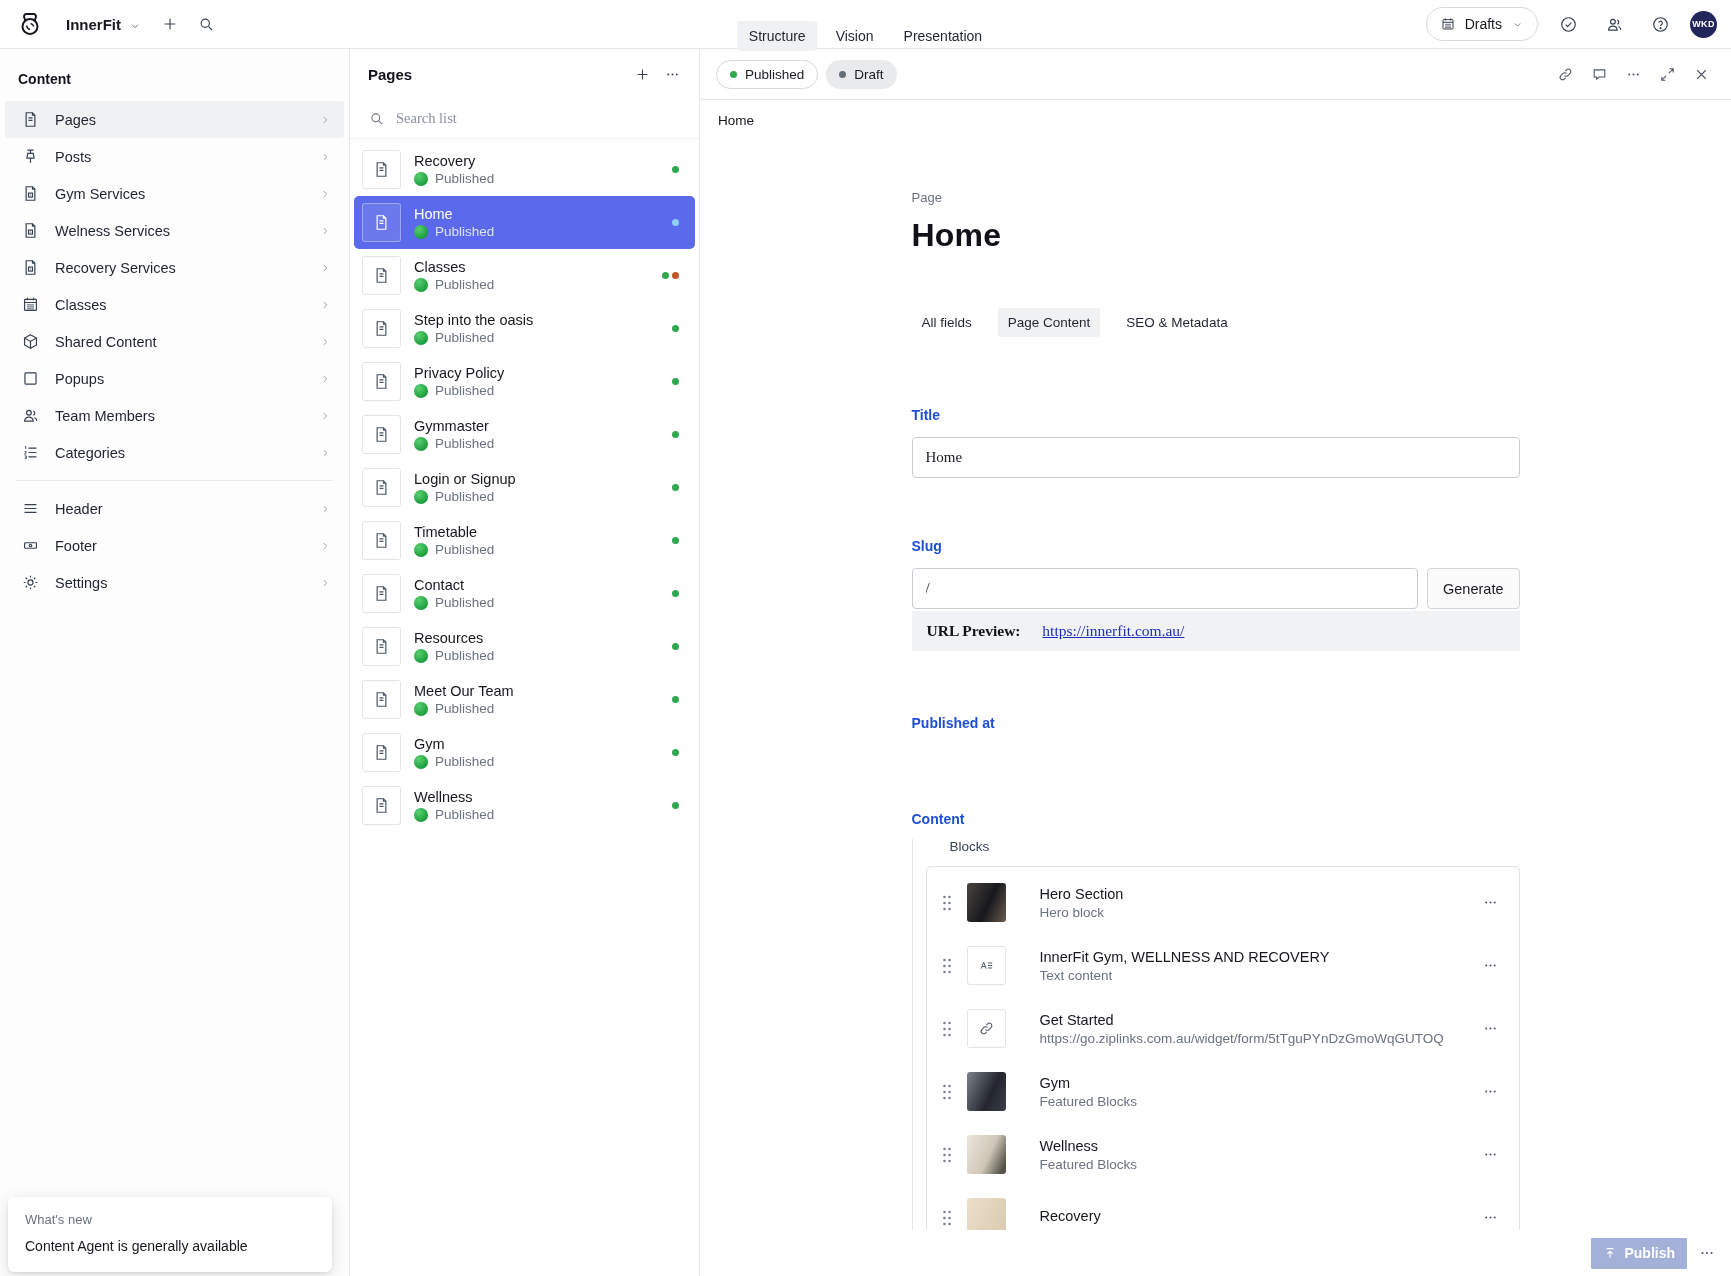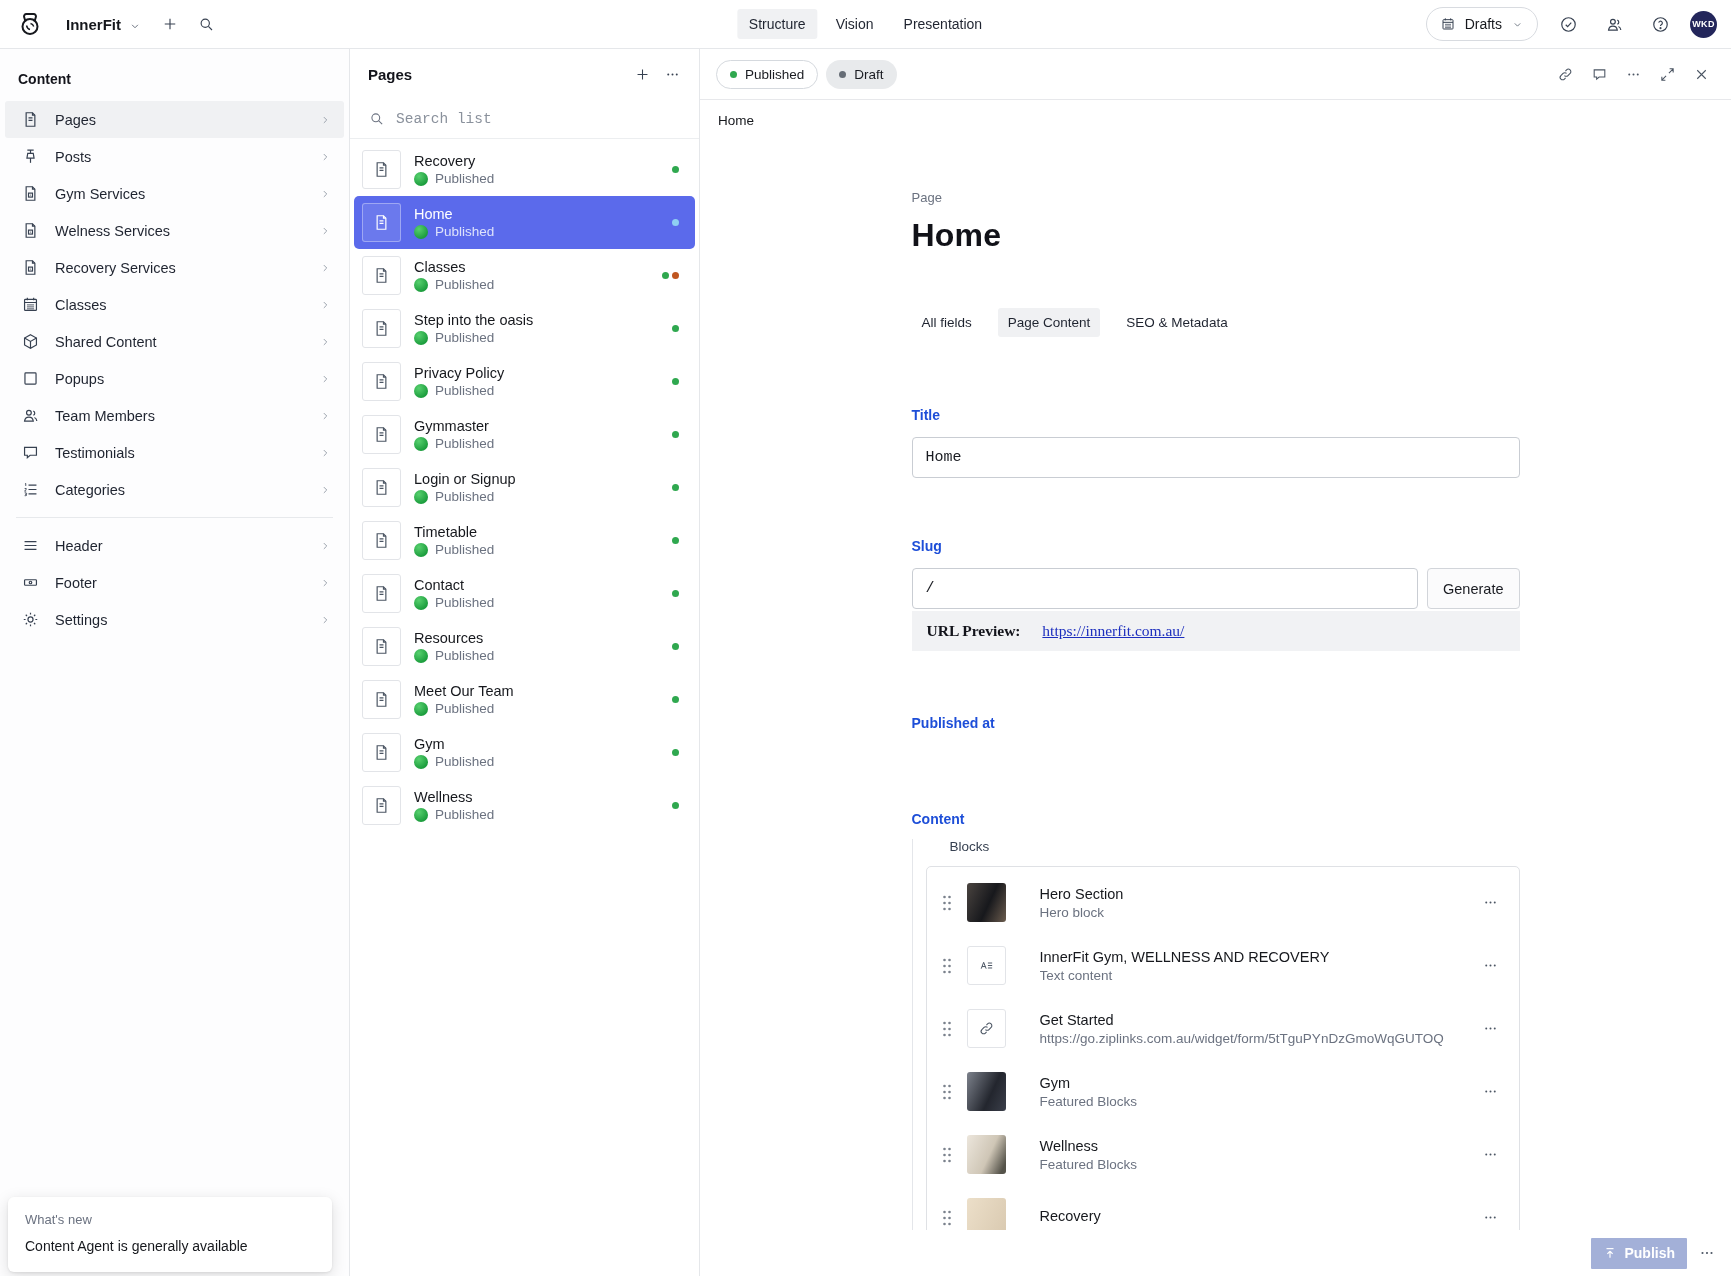--- a/index.html
+++ b/index.html
@@ -1,34 +1,34 @@
 <!DOCTYPE html>
 <html><head>
 <meta charset="utf-8">
 <style>
   * { margin:0; padding:0; box-sizing:border-box; }
   html,body { width:1731px; height:1276px; overflow:hidden; background:#fff;
     font-family:"Liberation Sans", sans-serif; color:#1a1c22; }
   svg { display:block; }
   button { background:none; border:none; cursor:pointer; font-family:inherit; color:inherit; }
-  input { font-family:Liberation Mono, monospace; }
+  input { font-family:Liberation Serif, serif; }
 
   .app { width:1731px; height:1276px; display:flex; flex-direction:column; }
 
   
   .topbar { height:49px; flex:0 0 49px; display:flex; align-items:center;
     padding:0 14px; border-bottom:1px solid #e5e7ea; position:relative; background:#fff; z-index:30; }
   .topbar-left { display:flex; align-items:center; gap:4px; }
   .logo { width:32px; height:32px; color:#16181d; margin-right:8px; }
   .ws-btn { display:flex; align-items:flex-end; gap:7px; font-size:15px; font-weight:600;
     color:#16181d; padding:6px 8px; border-radius:3px; }
   .ws-btn .chev { color:#6b7280; }
   .icon-btn { display:flex; align-items:center; justify-content:center; width:32px; height:32px;
     border-radius:3px; color:#374151; }
-  .topbar-center { position:absolute; left:50%; top:0; height:100%; transform:translateX(-50%);
+  .topbar-center { position:absolute; left:50%; top:12px; height:100%; transform:translateX(-50%);
     display:flex; align-items:center; gap:6px; }
   .top-tab { font-size:14px; color:#1f2430; padding:7px 12px; border-radius:3px; }
   .top-tab.active { background:#f0f1f3; font-weight:500; }
   .topbar-right { margin-left:auto; display:flex; align-items:center; gap:14px; }
   .drafts-pill { display:flex; align-items:center; gap:9px; height:34px; padding:0 13px;
     border:1px solid #d8dbe0; border-radius:999px; font-size:14px; font-weight:500; color:#16181d; }
   .drafts-pill .chev { color:#6b7280; }
   .avatar { width:27px; height:27px; border-radius:50%; background:#23265b; color:#fff;
     font-size:9px; font-weight:700; display:flex; align-items:center; justify-content:center; letter-spacing:.3px; }
 
@@ -380,33 +380,20 @@
               </svg>
             </span>
             <span class="s-label">Team Members</span>
             <span class="chev-r" style="width:14px;height:14px">
               <svg viewBox="0 0 24 24" width="100%" height="100%" fill="none" stroke="currentColor" stroke-width="1.7">
                 <path d="M10 7l5 5-5 5"></path>
               </svg>
             </span>
           </div>
 
-          <div class="side-item">
-            <span class="s-icon">
-              <svg viewBox="0 0 24 24" width="100%" height="100%" fill="none" stroke="currentColor" stroke-width="1.5">
-                <path d="M4.5 5.5h15v10h-8l-3.5 3v-3h-3.5z"></path>
-              </svg>
-            </span>
-            <span class="s-label">Testimonials</span>
-            <span class="chev-r" style="width:14px;height:14px">
-              <svg viewBox="0 0 24 24" width="100%" height="100%" fill="none" stroke="currentColor" stroke-width="1.7">
-                <path d="M10 7l5 5-5 5"></path>
-              </svg>
-            </span>
-          </div>
 
           <div class="side-item">
             <span class="s-icon">
               <svg viewBox="0 0 24 24" width="100%" height="100%" fill="none" stroke="currentColor" stroke-width="1.5">
                 <path d="M9.5 6.5h10M9.5 12h10M9.5 17.5h10"></path>
                 <path d="M5 5l1-.6v3.1M4.6 10.7h2v1.3l-2 1.7v.3h2M4.6 16.2h1.6a.9.9 0 0 1 0 1.8h-.7h.7a.9.9 0 0 1 0 1.8H4.6" stroke-width="1.1"></path>
               </svg>
             </span>
             <span class="s-label">Categories</span>
             <span class="chev-r" style="width:14px;height:14px">

